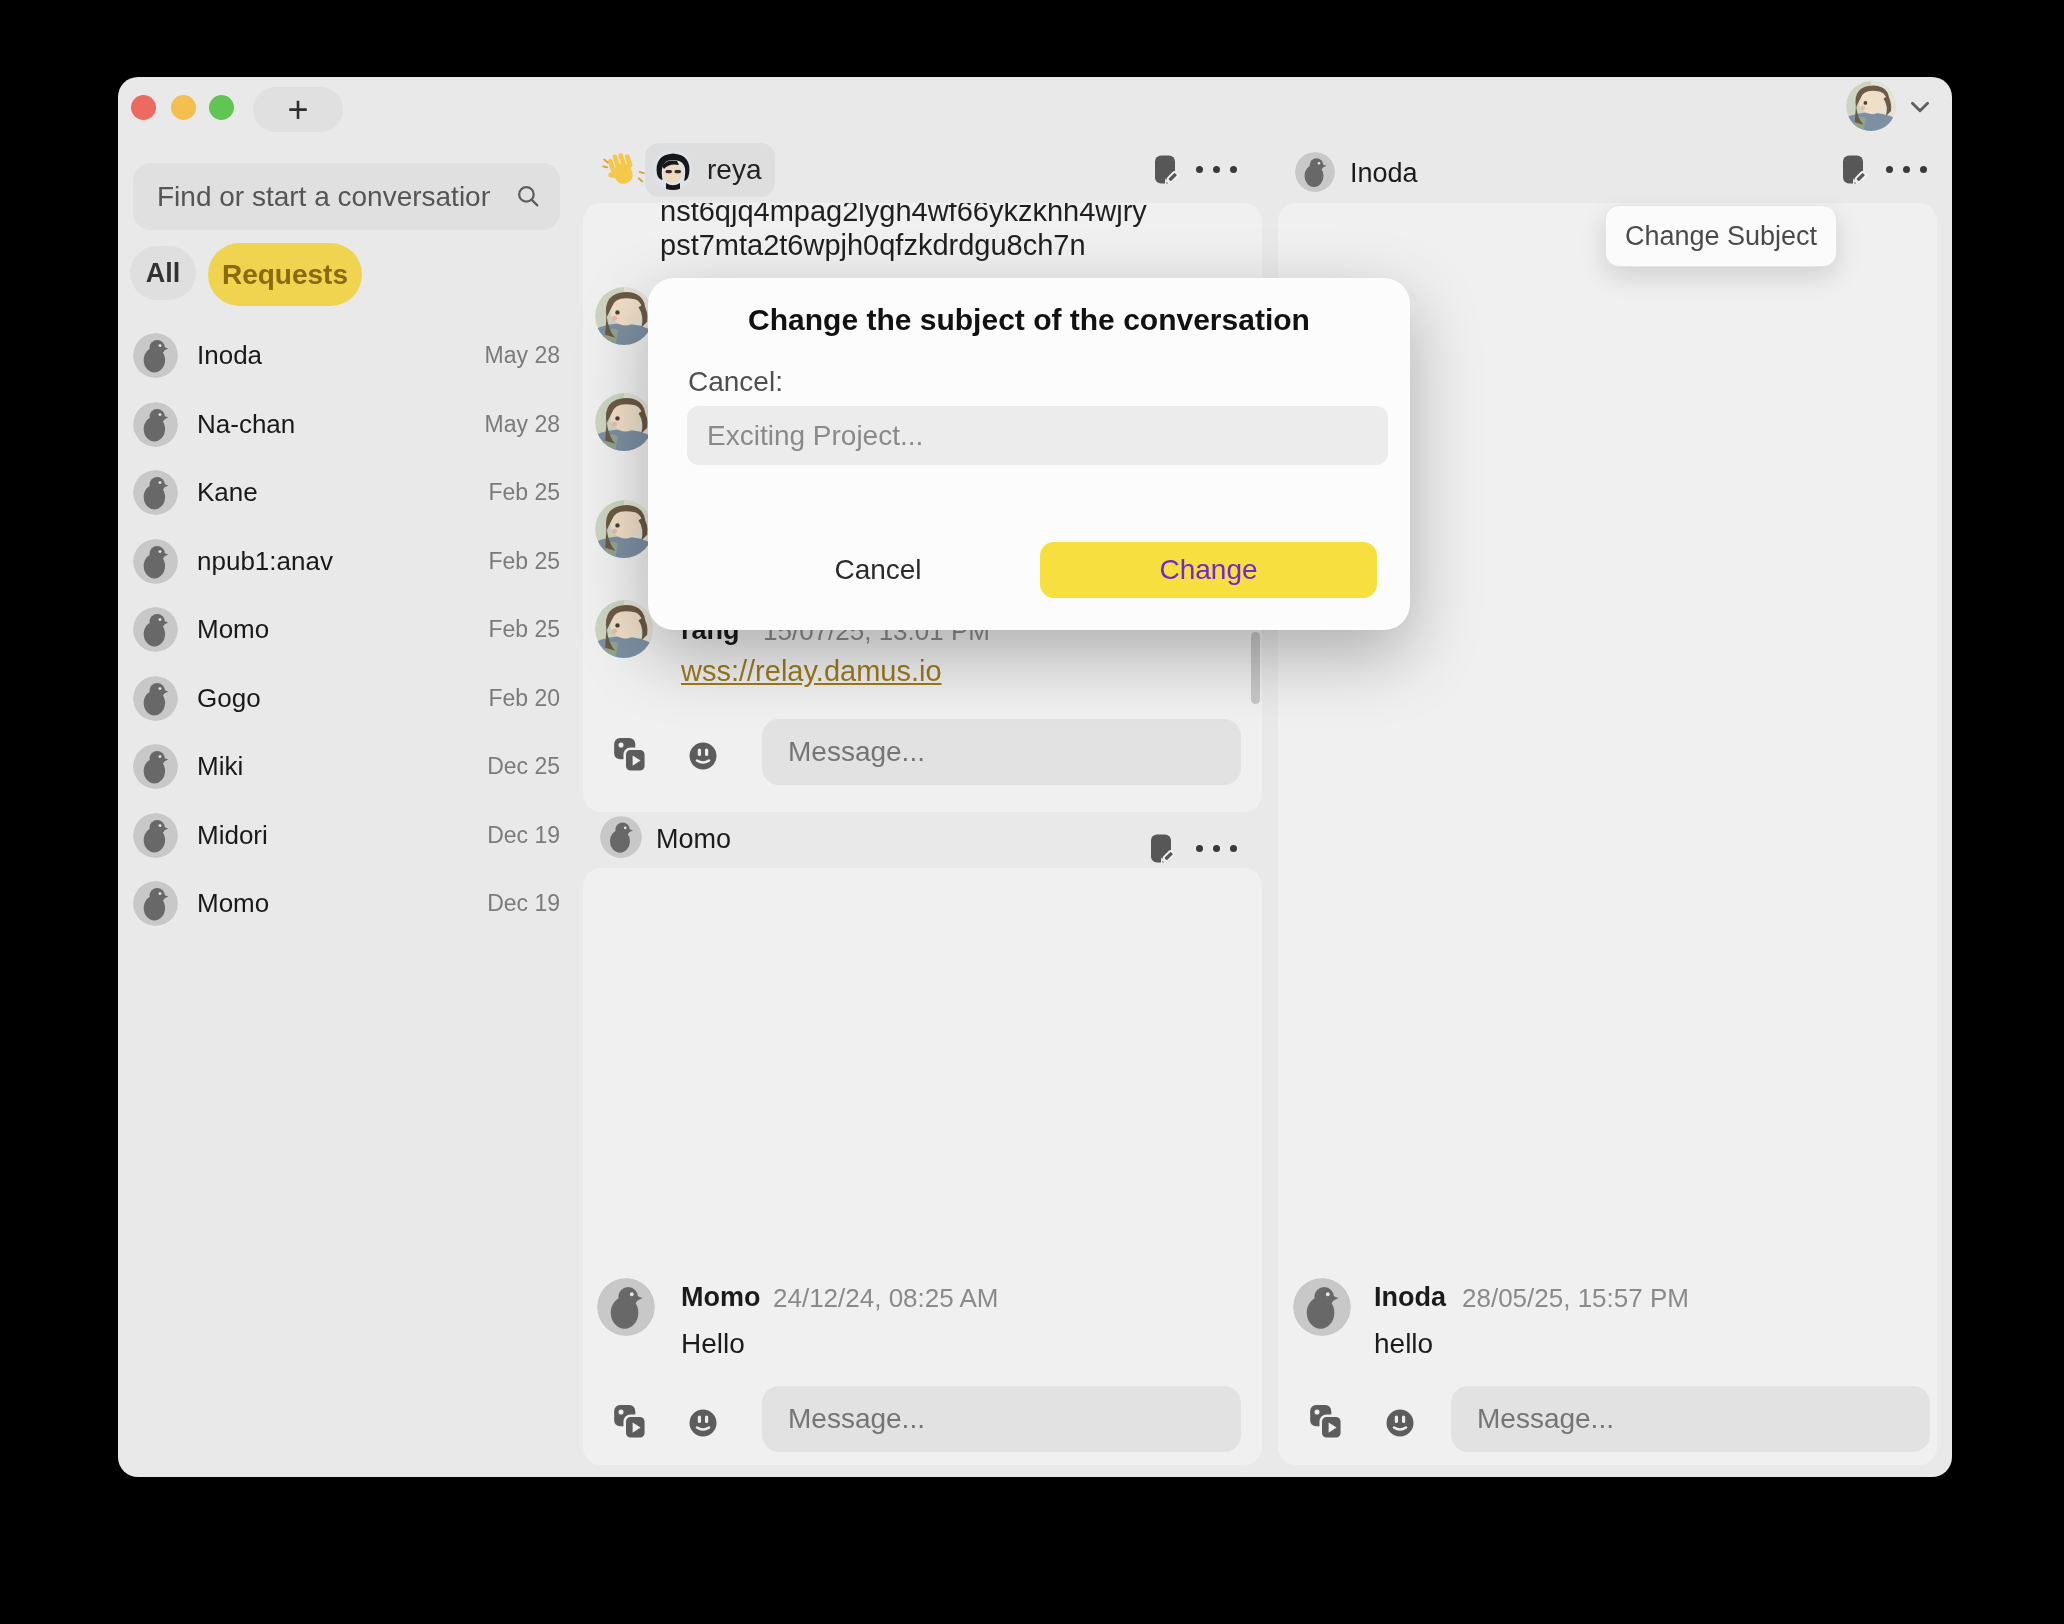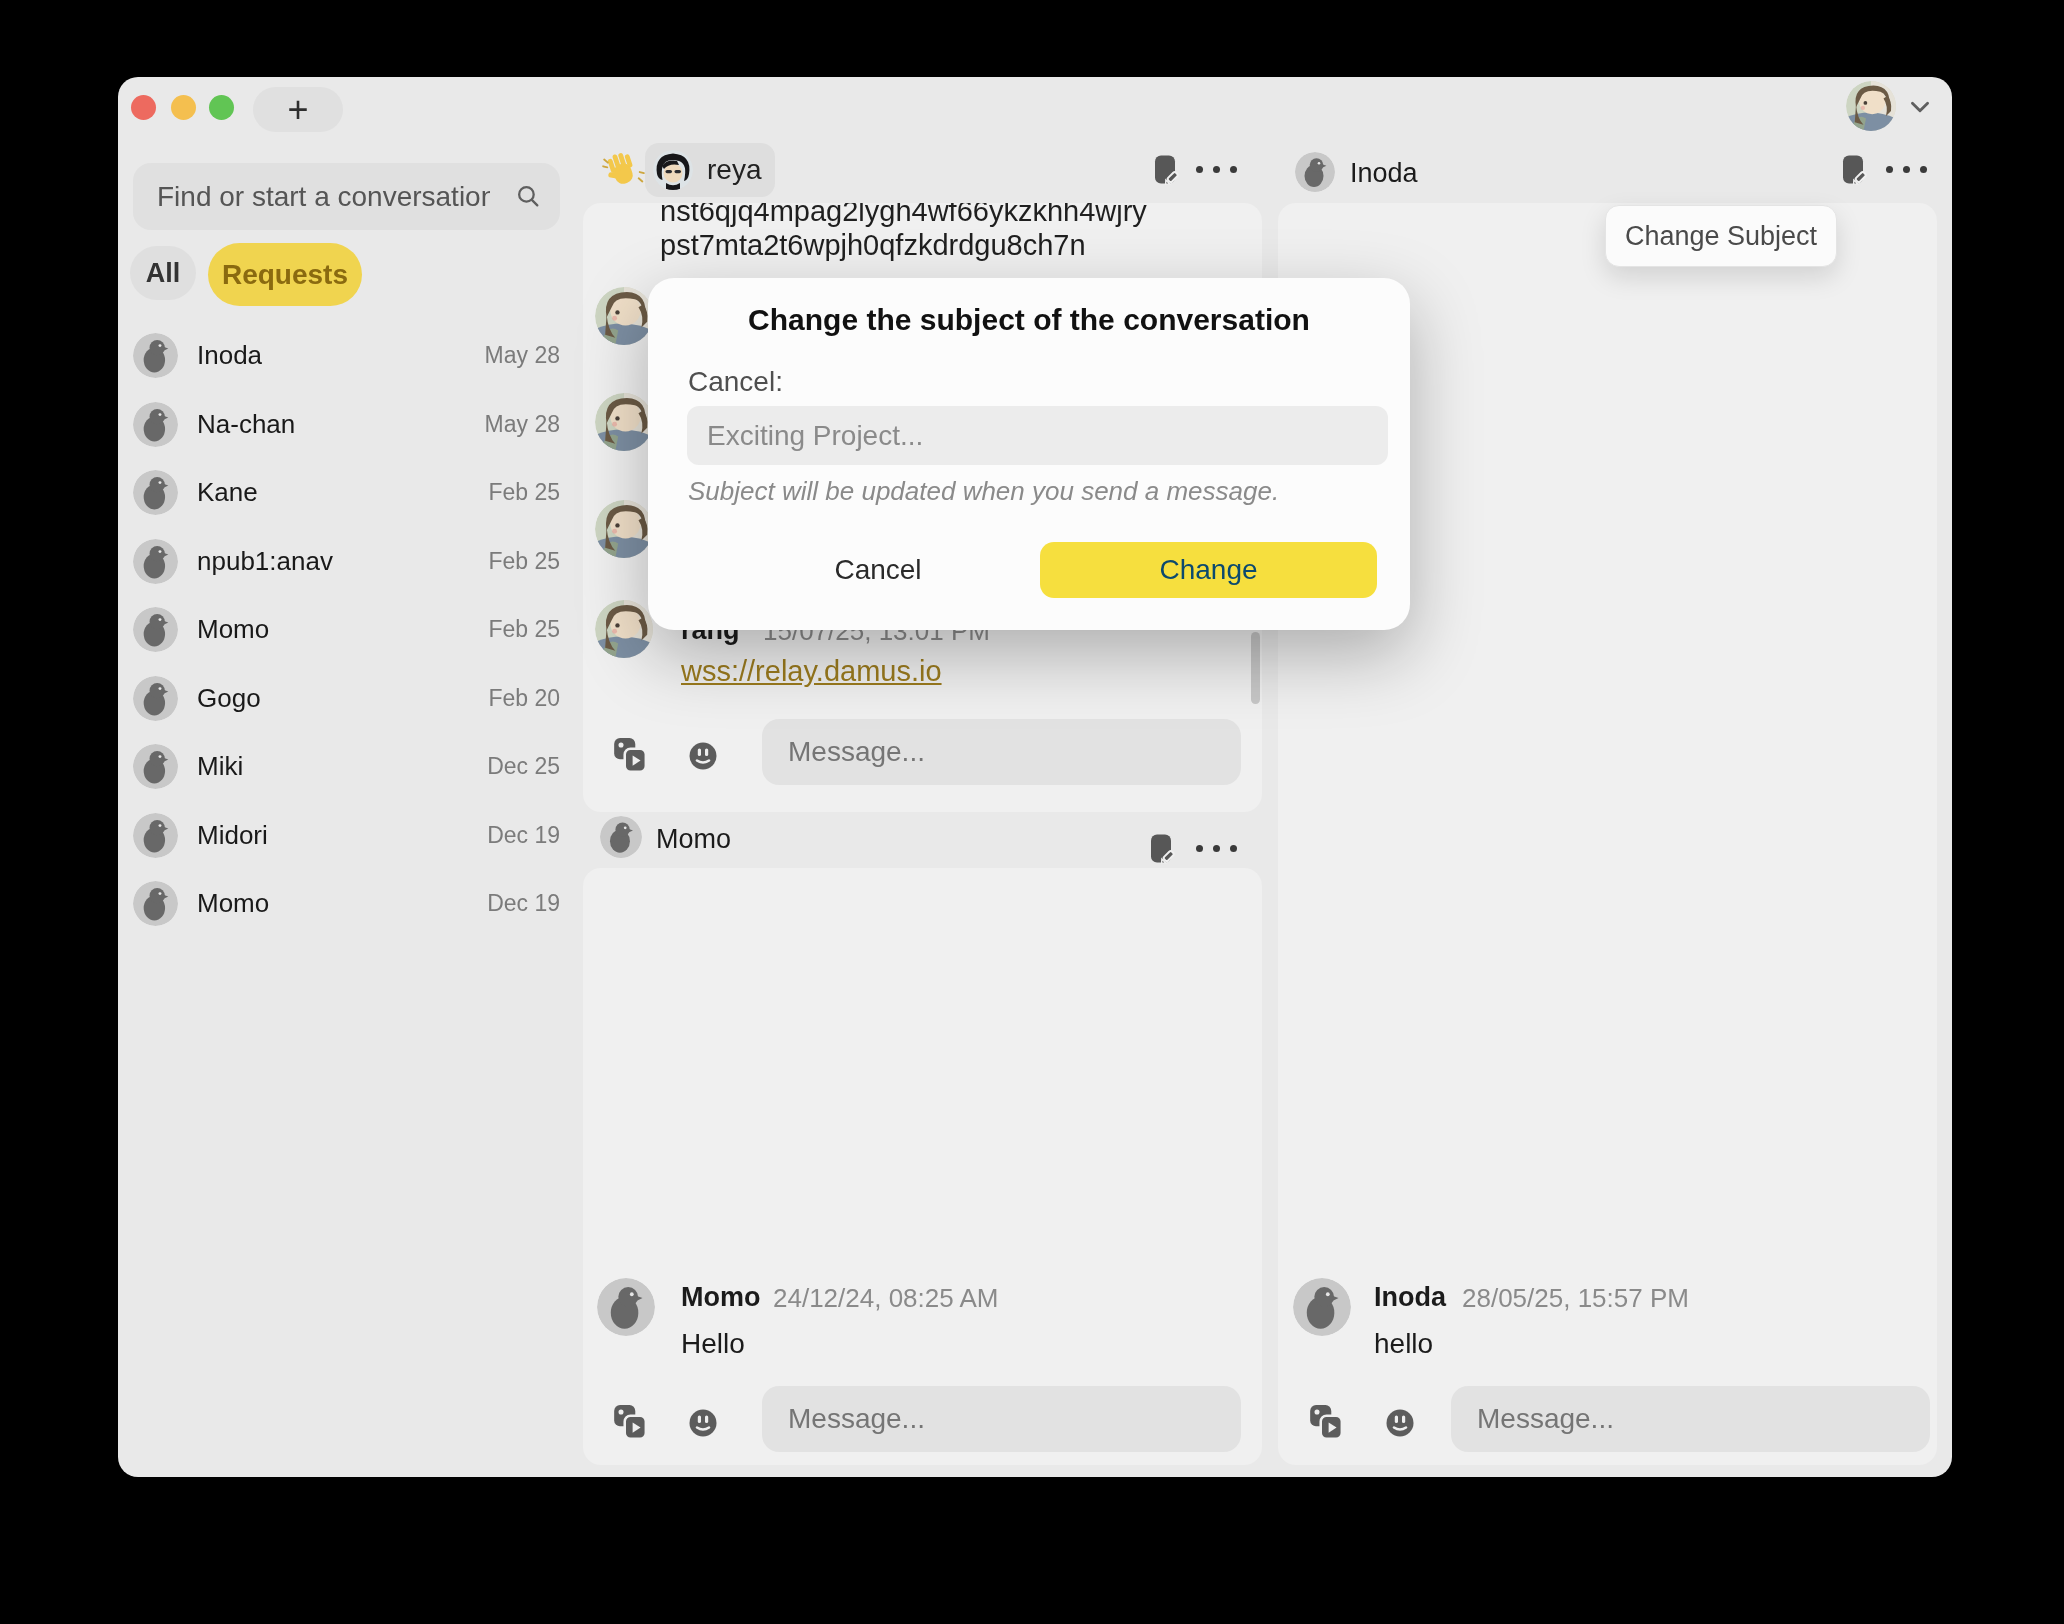--- a/index.html
+++ b/index.html
@@ -89,21 +89,21 @@
     font-size:28px;color:#333;padding:0 20px;box-sizing:border-box;
     font-family:"Liberation Sans",sans-serif;
   }
   .subject-input::placeholder{color:#8a8a8a;opacity:1;}
   .modal-hint{font-size:26px;font-style:italic;color:#8a8a8a;}
   .btn-cancel{
     background:transparent;border:none;font-size:28px;color:#2a2a2a;cursor:pointer;
     display:flex;align-items:center;justify-content:center;font-family:"Liberation Sans",sans-serif;
   }
   .btn-change{
-    background:#f6df3e;border:none;border-radius:14px;font-size:28px;color:#0c4a6e;
+    background:#f6df3e;border:none;border-radius:14px;font-size:28px;color:#6d28d9;
     display:flex;align-items:center;justify-content:center;cursor:pointer;
     font-family:"Liberation Sans",sans-serif;
   }
 </style>
 </head>
 <body>
 
 <svg width="0" height="0" style="position:absolute">
   <defs>
     <symbol id="av-bird" viewBox="0 0 40 40">
@@ -442,18 +442,17 @@
   </div>
 
   <div class="abs tooltip" style="left:1487px;top:128px;width:230px;height:60px;">
     <span>Change Subject</span>
   </div>
 
   <div class="abs modal" style="left:530px;top:201px;width:762px;height:352px;">
     <div class="abs modal-title" style="left:0;top:25px;">Change the subject of the conversation</div>
     <span class="abs modal-label" style="left:40px;top:88px;">Cancel:</span>
     <input class="abs subject-input" style="left: 39px; top: 128px; width: 701px; height: 59px;" type="text" placeholder="Exciting Project...">
-    <span class="abs modal-hint" style="left:40px;top:198px;">Subject will be updated when you send a message.</span>
     <button class="abs btn-cancel" style="left:140px;top:264px;width:180px;height:56px;">Cancel</button>
     <button class="abs btn-change" style="left:392px;top:264px;width:337px;height:56px;">Change</button>
   </div>
 
 </div>
 
 </body></html>

